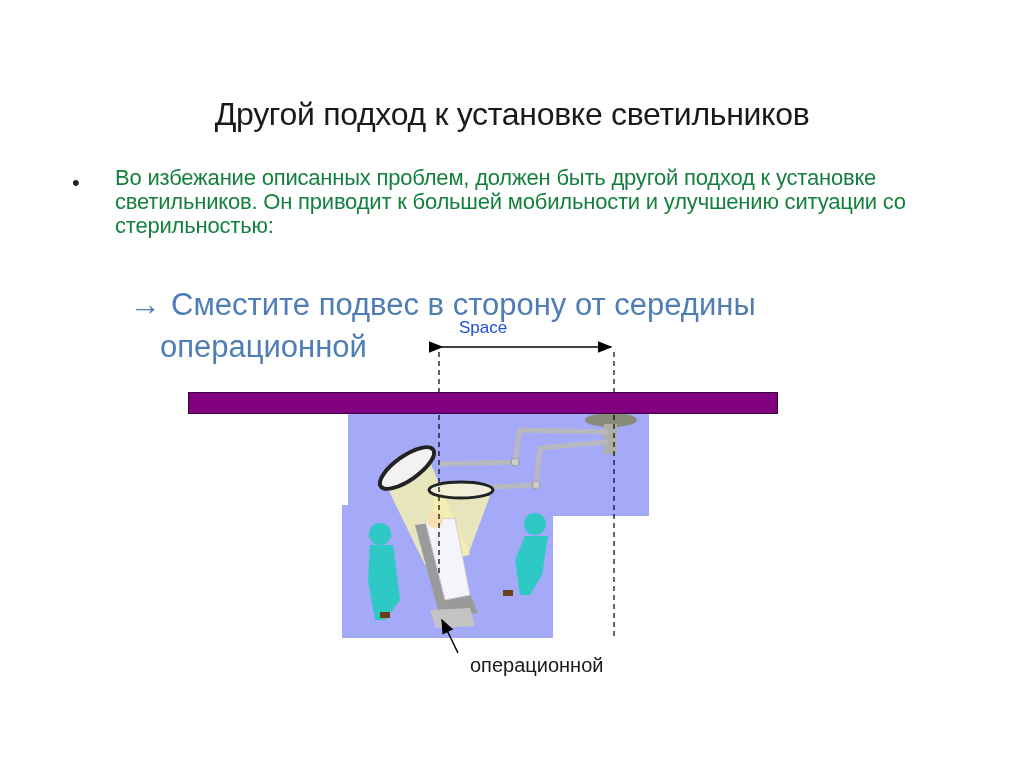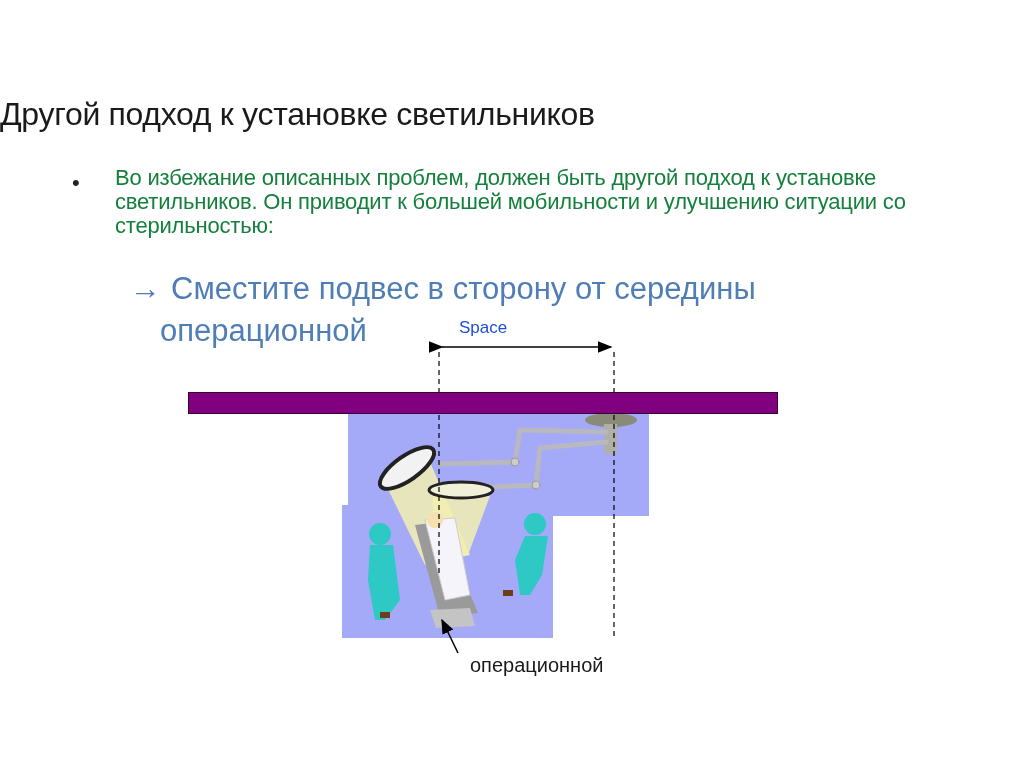--- a/index.html
+++ b/index.html
@@ -1,21 +1,21 @@
 <!DOCTYPE html>
 <html><head>
   <meta charset="utf-8">
   <style>
     html, body { margin: 0; padding: 0; background: #ffffff; }
     body { width: 1024px; height: 767px; position: relative; overflow: hidden; font-family: "Liberation Sans", sans-serif; }
     .abs { position: absolute; }
-    .title { left: 0; width: 1024px; top: 96px; font-size: 32px; color: #1a1a1a; letter-spacing: -0.3px; }
+    .title { left: 0; width: 1024px; top: 96px; text-align: center; font-size: 32px; color: #1a1a1a; letter-spacing: -0.3px; }
     .bullet-dot { left: 72px; top: 170px; font-size: 22px; color: #222; }
     .bullet-text { left: 115px; top: 166px; width: 880px; font-size: 22px; line-height: 24px; color: #15803d; letter-spacing: -0.2px; }
-    .sub { left: 130px; top: 268px; width: 820px; font-size: 31px; line-height: 42px; color: #4f7db6; }
+    .sub { left: 130px; top: 284px; width: 820px; font-size: 31px; line-height: 42px; color: #4f7db6; }
     .sub .arrow { margin-right: 10px; }
     .sub .line2 { padding-left: 30px; }
     .space-label { left: 459px; top: 318px; font-size: 17px; color: #1d4ed8; }
     .ceiling { left: 188px; top: 392px; width: 590px; height: 22px; background: #800080; border: 1px solid #3a003a; box-sizing: border-box; }
     .scene { left: 0; top: 0; }
     .caption { left: 470px; top: 650px; font-size: 20px; line-height: 30px; color: #1a1a1a; }
   </style>
 </head>
 <body>
 

